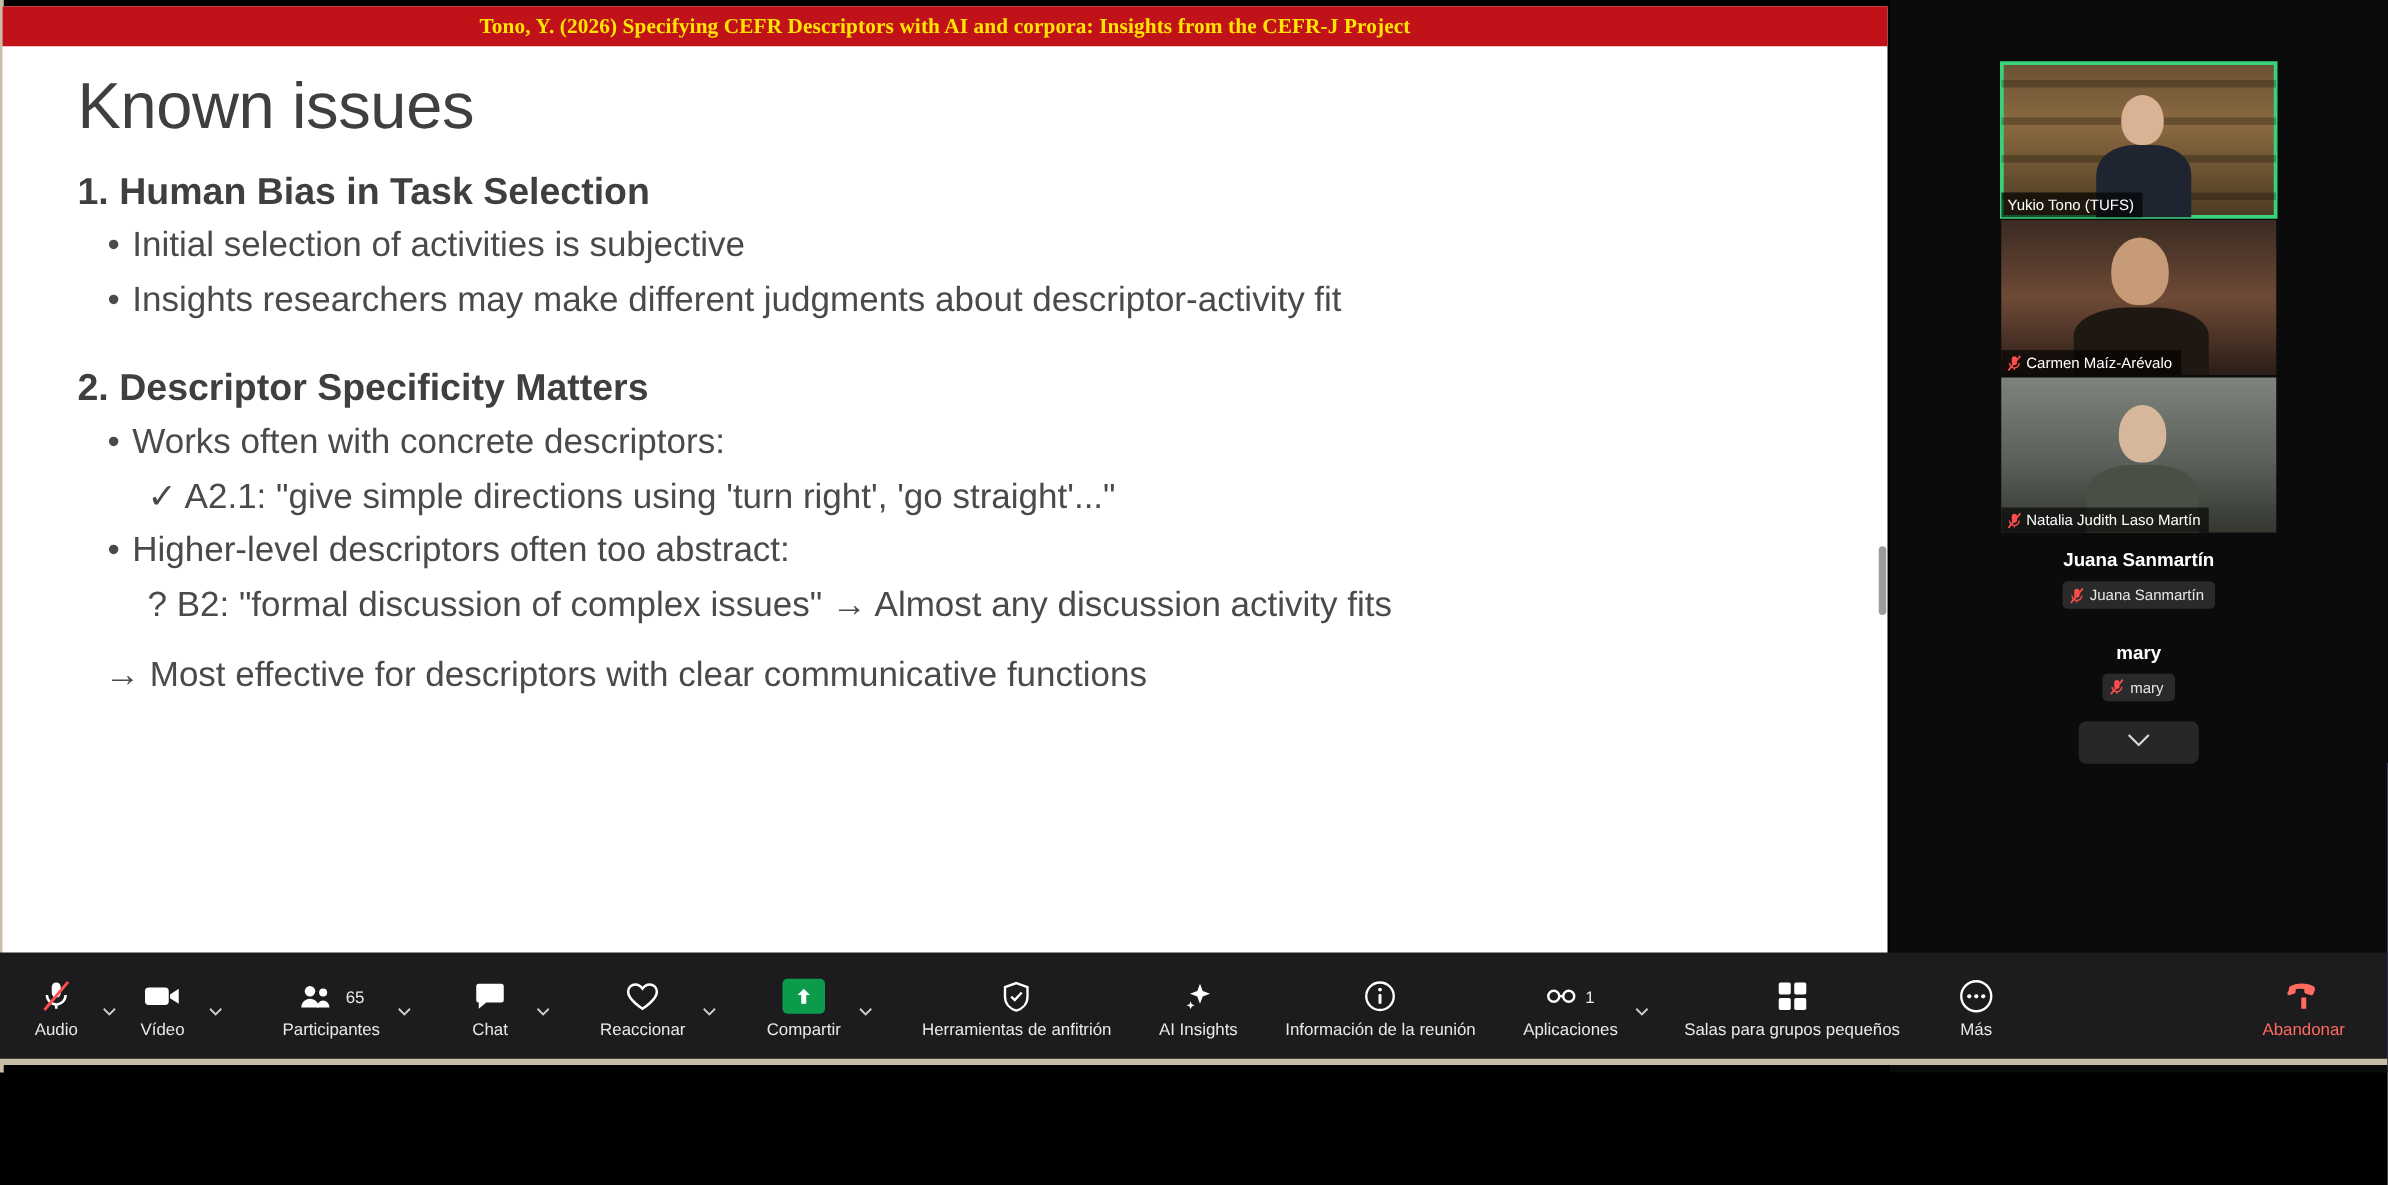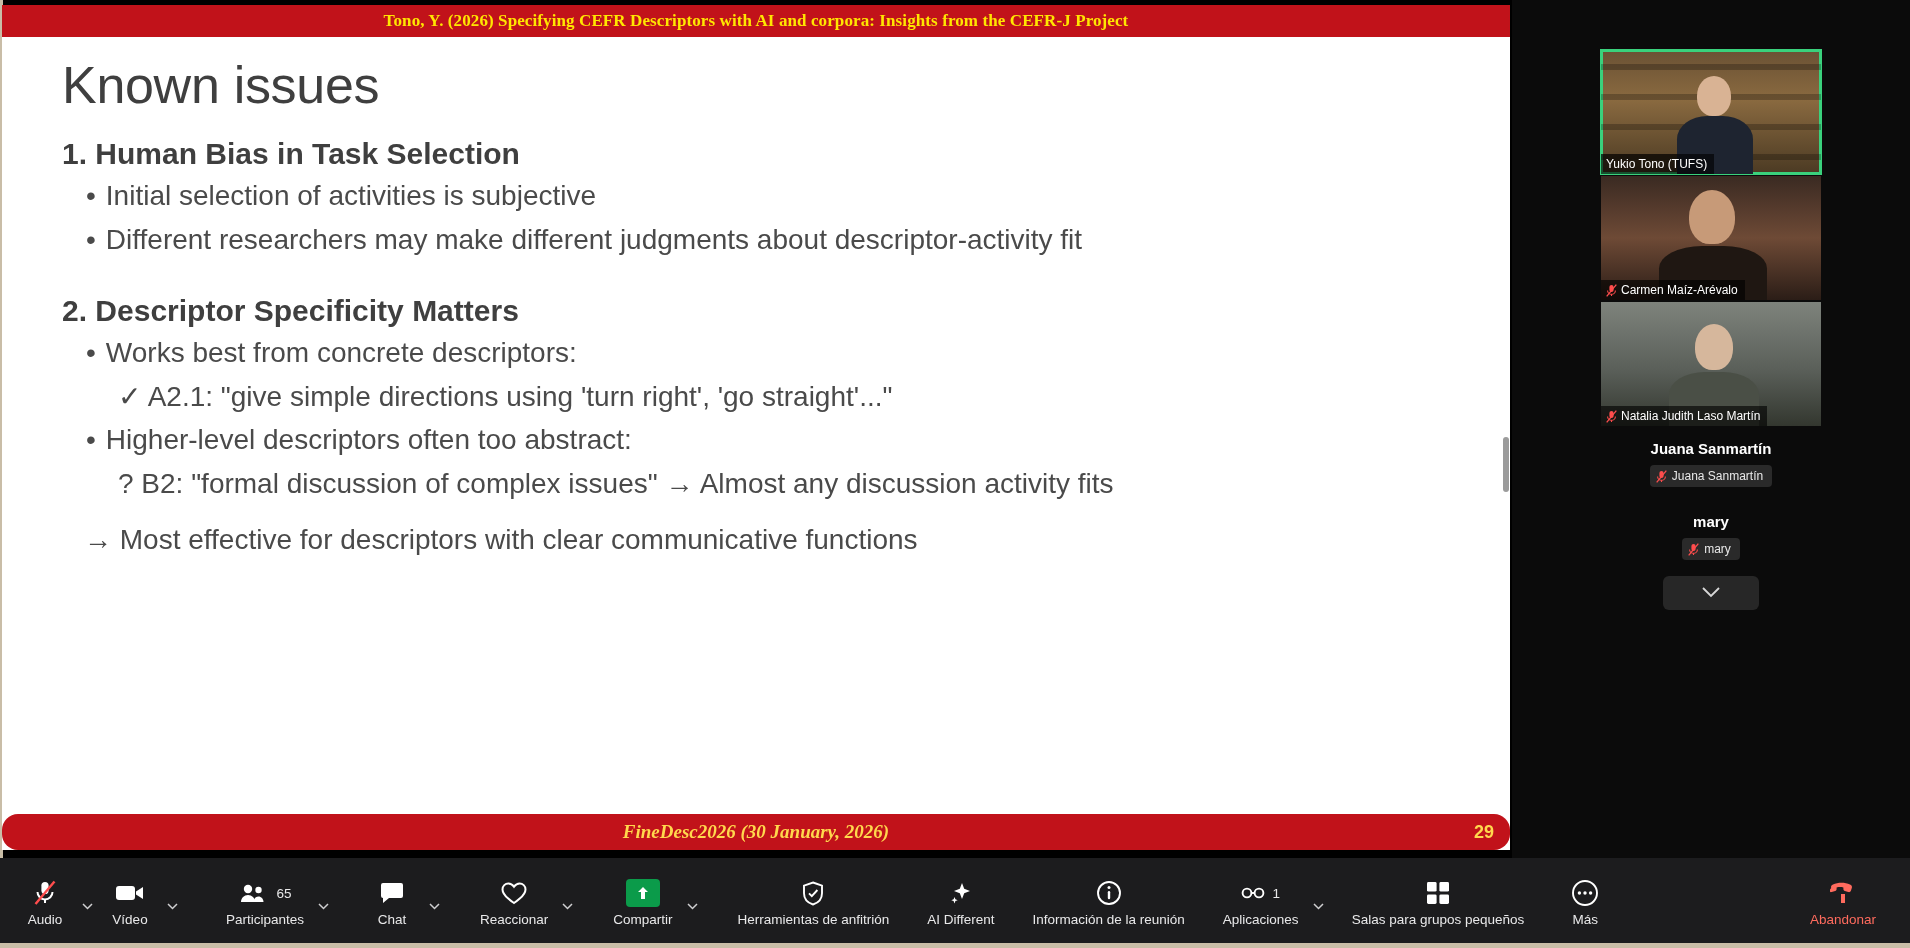--- a/index.html
+++ b/index.html
@@ -2,21 +2,21 @@
 <html><head>
 <meta charset="utf-8">
 <style>
   * { box-sizing: border-box; margin: 0; padding: 0; }
   html, body {
     width: 1910px; height: 948px;
     background: #000;
     font-family: "Liberation Sans", sans-serif;
     overflow: hidden;
   }
-  #app { position: relative; width: 1910px; height: 948px; background: #8b5cf6; }
+  #app { position: relative; width: 1910px; height: 852px; background: #8b5cf6; }
 
   
   .slide-stage {
     position: absolute; left: 0; top: 0; width: 1512px; height: 858px;
     background: #000;
   }
   .slide {
     position: absolute; left: 2px; top: 5px; width: 1508px; height: 845px;
     background: #ffffff;
     display: flex; flex-direction: column;
@@ -165,28 +165,28 @@
       <div class="slide-titlebar">Tono, Y. (2026) Specifying CEFR Descriptors with AI and corpora: Insights from the CEFR-J Project</div>
 
       <div class="slide-body">
         <div class="slide-h1">Known issues</div>
 
         <div class="sec-head">1. Human Bias in Task Selection</div>
         <div class="bullet">
           <span class="dot">•</span><span>Initial selection of activities is subjective</span>
         </div>
         <div class="bullet">
-          <span class="dot">•</span><span>Different researchers may make different judgments about descriptor-activity fit</span>
+          <span class="dot">•</span><span>Insights researchers may make different judgments about descriptor-activity fit</span>
         </div>
 
         <div class="spacer-sm"></div>
 
         <div class="sec-head">2. Descriptor Specificity Matters</div>
         <div class="bullet">
-          <span class="dot">•</span><span>Works best from concrete descriptors:</span>
+          <span class="dot">•</span><span>Works often with concrete descriptors:</span>
         </div>
         <div class="subline">✓ A2.1: "give simple directions using 'turn right', 'go straight'..."</div>
         <div class="bullet">
           <span class="dot">•</span><span>Higher-level descriptors often too abstract:</span>
         </div>
         <div class="subline">? B2: "formal discussion of complex issues" → Almost any discussion activity fits</div>
 
         <div class="arrowline">→ Most effective for descriptors with clear communicative functions</div>
 
         <div class="slide-scrollbar"></div>
@@ -403,21 +403,21 @@
       <div class="tb-label">Herramientas de anfitrión</div>
     </div>
 
     <div class="tb-item" style="margin-left:22px">
       <div class="tb-ico">
         <svg width="24" height="24" viewBox="0 0 24 24">
             <path d="M13 2l2.2 5.8L21 10l-5.8 2.2L13 18l-2.2-5.8L5 10l5.8-2.2z" fill="#fff"></path>
             <path d="M5.5 16l.9 2.3 2.3.9-2.3.9-.9 2.3-.9-2.3-2.3-.9 2.3-.9z" fill="#fff"></path>
           </svg>
       </div>
-      <div class="tb-label">AI Different</div>
+      <div class="tb-label">AI Insights</div>
     </div>
 
     <div class="tb-item" style="margin-left:22px">
       <div class="tb-ico">
         <svg width="26" height="26" viewBox="0 0 26 26">
             <circle cx="13" cy="13" r="11" stroke="#fff" stroke-width="1.9" fill="none"></circle>
             <circle cx="13" cy="7.6" r="1.5" fill="#fff"></circle>
             <rect x="11.8" y="11" width="2.4" height="8.2" rx="1.2" fill="#fff"></rect>
           </svg>
       </div>

